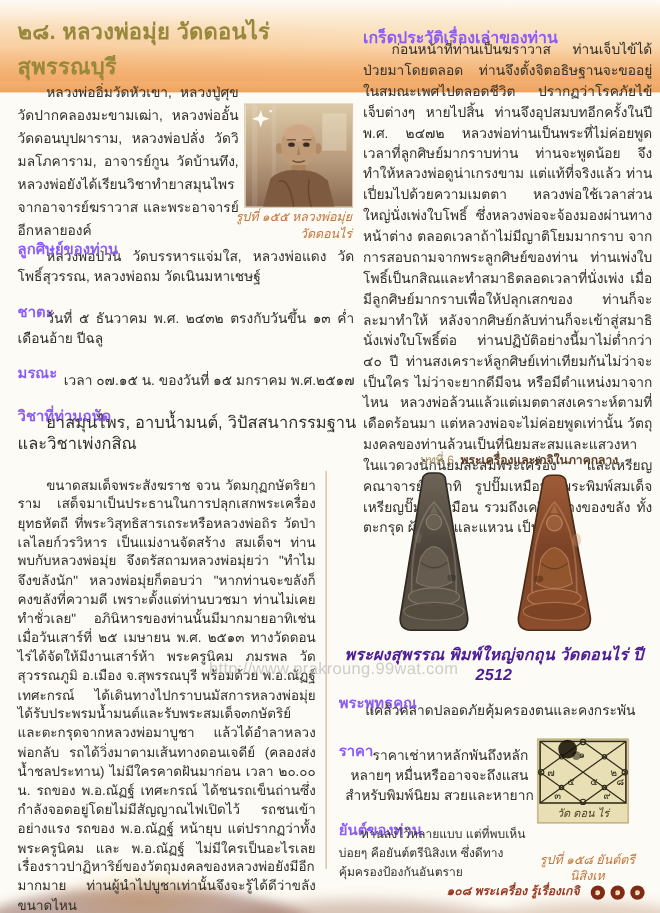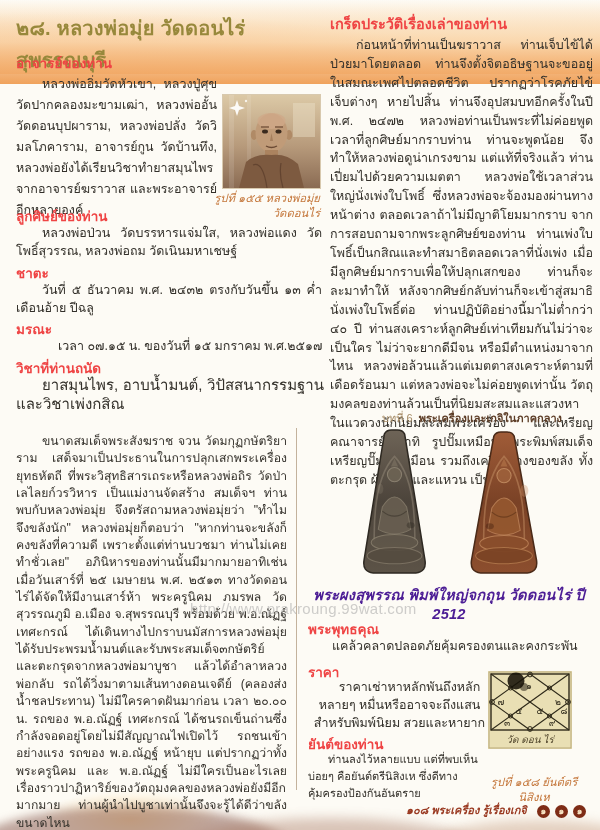--- a/index.html
+++ b/index.html
@@ -17,21 +17,21 @@
     background:radial-gradient(closest-side,rgba(255,224,170,.9),rgba(255,224,170,0));}
   .m1{left:-40px;top:806px;width:340px;height:52px;background:#8d6156;opacity:.55;
       border-radius:50% 50% 0 0/100% 100% 0 0;filter:blur(5px);z-index:0;}
   .m2{left:180px;top:818px;width:300px;height:32px;background:#a4735c;opacity:.4;
       border-radius:50% 50% 0 0/100% 100% 0 0;filter:blur(6px);z-index:0;}
   .m3{left:430px;top:820px;width:220px;height:26px;background:#b5825f;opacity:.35;
       border-radius:50% 50% 0 0/100% 100% 0 0;filter:blur(6px);z-index:0;}
   .z{z-index:2;}
   
   .title{left:16px;top:12px;width:320px;font-size:20px;font-weight:bold;color:#97883b;letter-spacing:.2px;}
-  .h{font-size:13.5px;font-weight:bold;color:#ef4444;}
+  .h{font-size:13.5px;font-weight:bold;color:#8b5cf6;margin-top:10px;}
   .body{font-size:12.5px;line-height:18.6px;text-align:justify;color:#33302a;}
   .ind{text-indent:26px;}
   #anecdote-body{left:330px;top:36px;width:263px;line-height:18.9px;}
   #anecdote-head{left:330px;top:12px;font-size:14.5px;}
   #teachers-head{left:16px;top:52px;}
   #teachers-body{left:16px;top:74px;width:201px;line-height:21px;}
   #students-head{left:16px;top:205px;}
   #students-body{left:16px;top:224px;width:306px;line-height:18.4px;}
   #birth-head{left:16px;top:262px;}
   #birth-body{left:16px;top:281px;width:306px;line-height:18.4px;}
@@ -74,21 +74,20 @@
   <div class="abs glow"></div>
   <div class="abs m1"></div>
   <div class="abs m2"></div>
   <div class="abs m3"></div>
 
   <div class="abs z title">๒๘. หลวงพ่อมุ่ย วัดดอนไร่ สุพรรณบุรี</div>
 
   <div class="abs z h" id="anecdote-head">เกร็ดประวัติเรื่องเล่าของท่าน</div>
   <div class="abs z body ind" id="anecdote-body">ก่อนหน้าที่ท่านเป็นฆราวาส ท่านเจ็บไข้ได้ป่วยมาโดยตลอด ท่านจึงตั้งจิตอธิษฐานจะขออยู่ในสมณะเพศไปตลอดชีวิต ปรากฏว่าโรคภัยไข้เจ็บต่างๆ หายไปสิ้น ท่านจึงอุปสมบทอีกครั้งในปี พ.ศ. ๒๔๗๒ หลวงพ่อท่านเป็นพระที่ไม่ค่อยพูด เวลาที่ลูกศิษย์มากราบท่าน ท่านจะพูดน้อย จึงทำให้หลวงพ่อดูน่าเกรงขาม แต่แท้ที่จริงแล้ว ท่านเปี่ยมไปด้วยความเมตตา หลวงพ่อใช้เวลาส่วนใหญ่นั่งเพ่งใบโพธิ์ ซึ่งหลวงพ่อจะจ้องมองผ่านทางหน้าต่าง ตลอดเวลาถ้าไม่มีญาติโยมมากราบ จากการสอบถามจากพระลูกศิษย์ของท่าน ท่านเพ่งใบโพธิ์เป็นกสิณและทำสมาธิตลอดเวลาที่นั่งเพ่ง เมื่อมีลูกศิษย์มากราบเพื่อให้ปลุกเสกของ ท่านก็จะละมาทำให้ หลังจากศิษย์กลับท่านก็จะเข้าสู่สมาธิ นั่งเพ่งใบโพธิ์ต่อ ท่านปฏิบัติอย่างนี้มาไม่ต่ำกว่า ๔๐ ปี ท่านสงเคราะห์ลูกศิษย์เท่าเทียมกันไม่ว่าจะเป็นใคร ไม่ว่าจะยากดีมีจน หรือมีตำแหน่งมาจากไหน หลวงพ่อล้วนแล้วแต่เมตตาสงเคราะห์ตามที่เดือดร้อนมา แต่หลวงพ่อจะไม่ค่อยพูดเท่านั้น วัตถุมงคลของท่านล้วนเป็นที่นิยมสะสมและแสวงหาในแวดวงนักนิยมสะสมพระเครื่อง และเหรียญคณาจารย์ อาทิ รูปปั๊มเหมือน พระพิมพ์สมเด็จ เหรียญปั๊มรูปเหมือน รวมถึงเครื่องรางของขลัง ทั้งตะกรุด ผ้ายันต์ และแหวน เป็นต้น</div>
 
-  <div class="abs z h" id="teachers-head">อาจารย์ของท่าน</div>
   <div class="abs z body ind" id="teachers-body">หลวงพ่ออิ่มวัดหัวเขา, หลวงปู่ศุข วัดปากคลองมะขามเฒ่า, หลวงพ่ออั้น วัดดอนบุปผาราม, หลวงพ่อปลั่ง วัดวิมลโภคาราม, อาจารย์กูน วัดบ้านทึง, หลวงพ่อยังได้เรียนวิชาทำยาสมุนไพร จากอาจารย์ฆราวาส และพระอาจารย์อีกหลายองค์</div>
 
   <svg class="abs z portrait" viewBox="0 0 97 93">
     <defs>
       <linearGradient id="gPh" x1="0" y1="0" x2="0" y2="1">
         <stop offset="0" stop-color="#dcc9a6"></stop>
           <stop offset=".55" stop-color="#b79a7b"></stop>
           <stop offset="1" stop-color="#8a6b53"></stop>
       </linearGradient>
     </defs>

